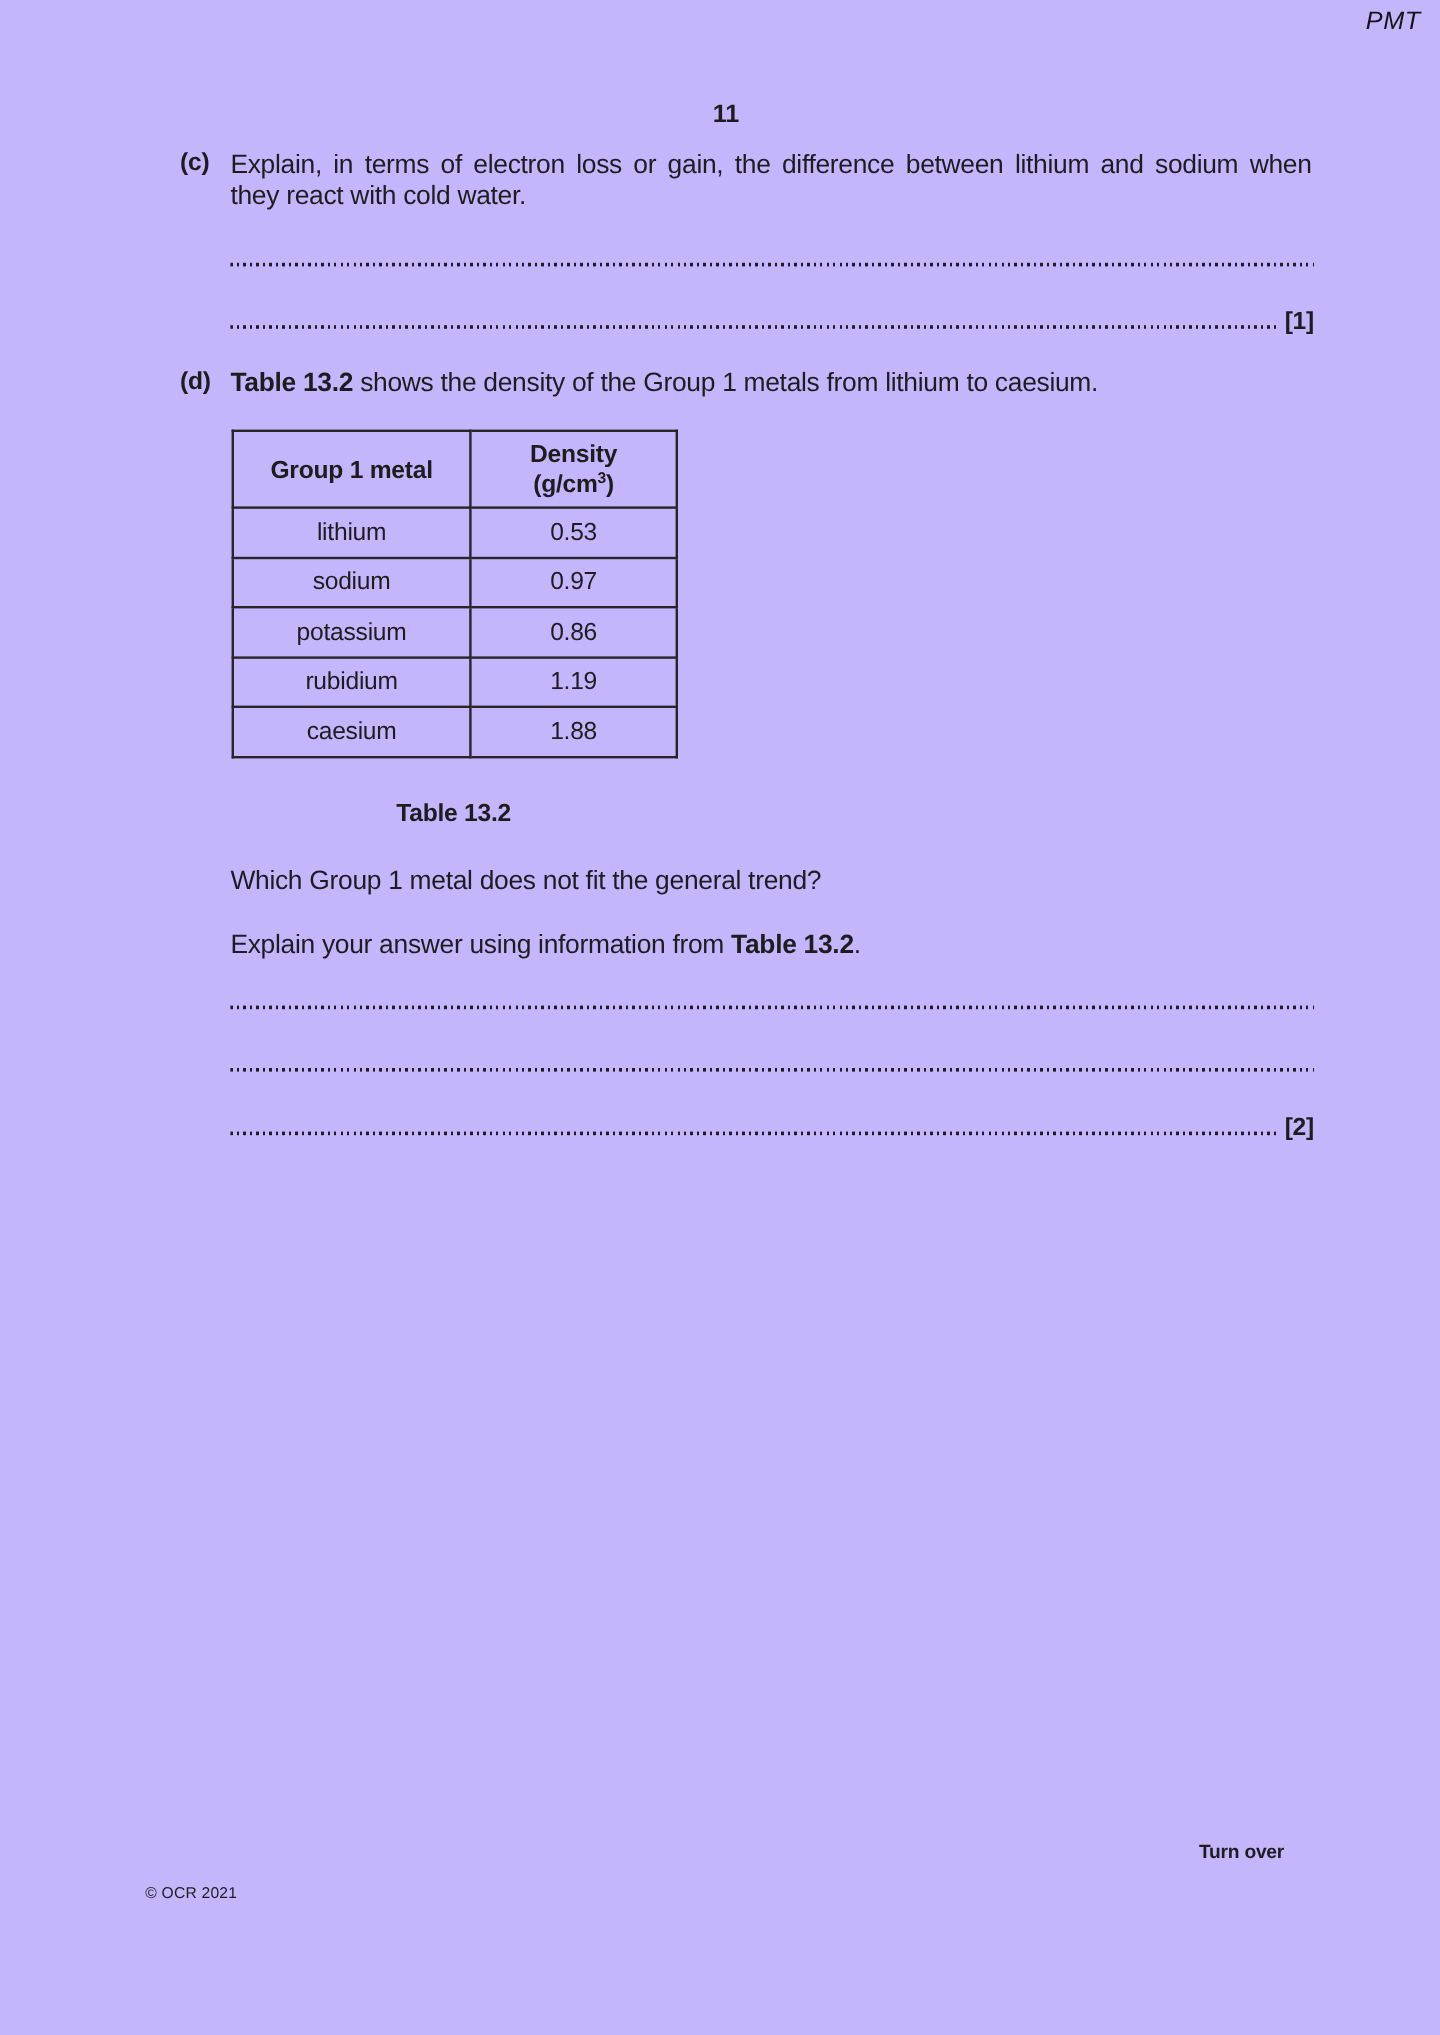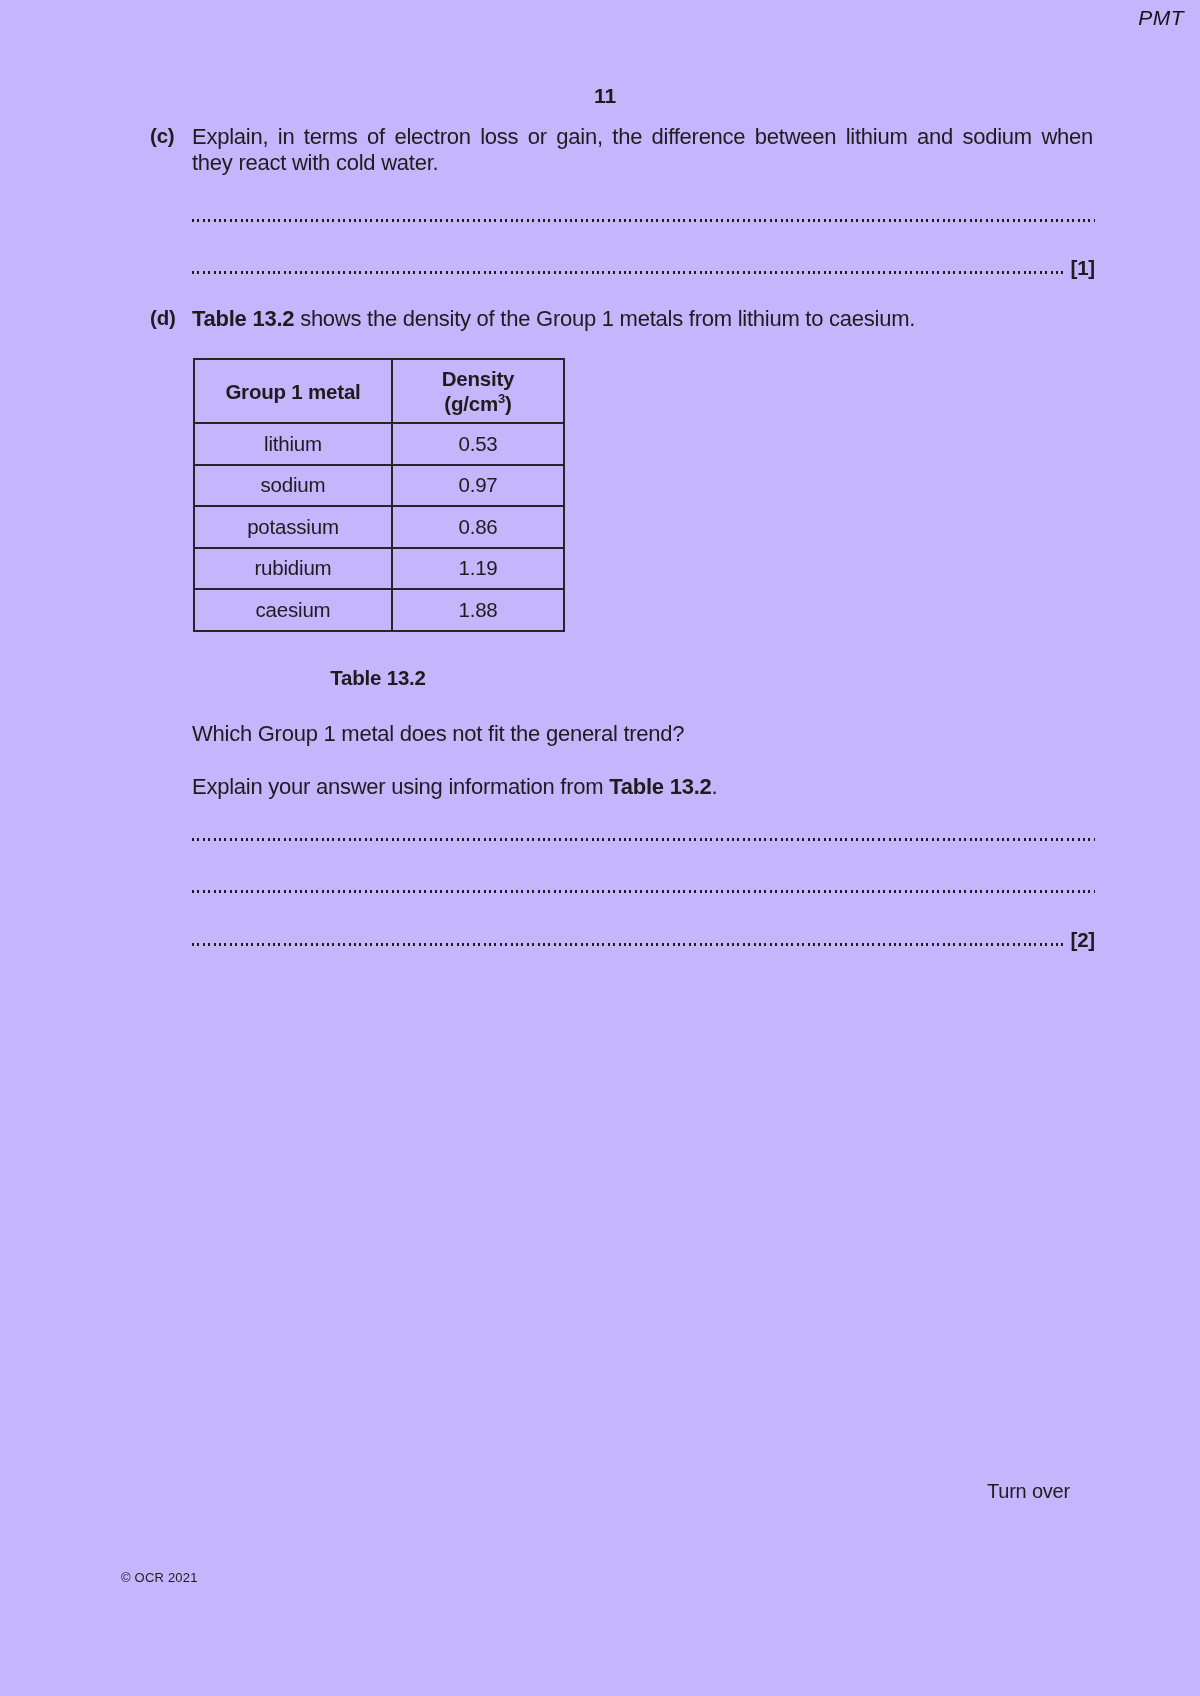--- a/index.html
+++ b/index.html
@@ -149,23 +149,23 @@
     position: absolute;
     left: 121px;
     top: 1570px;
     font-size: 13px;
     letter-spacing: 0.2px;
     color: #1d1d1d;
   }
   .turn-over {
     position: absolute;
     right: 130px;
-    top: 1480px;
-    font-weight: normal;
-    font-size: 20px;
+    top: 1535px;
+    font-weight: bold;
+    font-size: 16px;
     letter-spacing: -0.2px;
   }
 </style>
 </head>
 <body>
 
 <div class="page">
 
   <div class="pmt">PMT</div>
 

